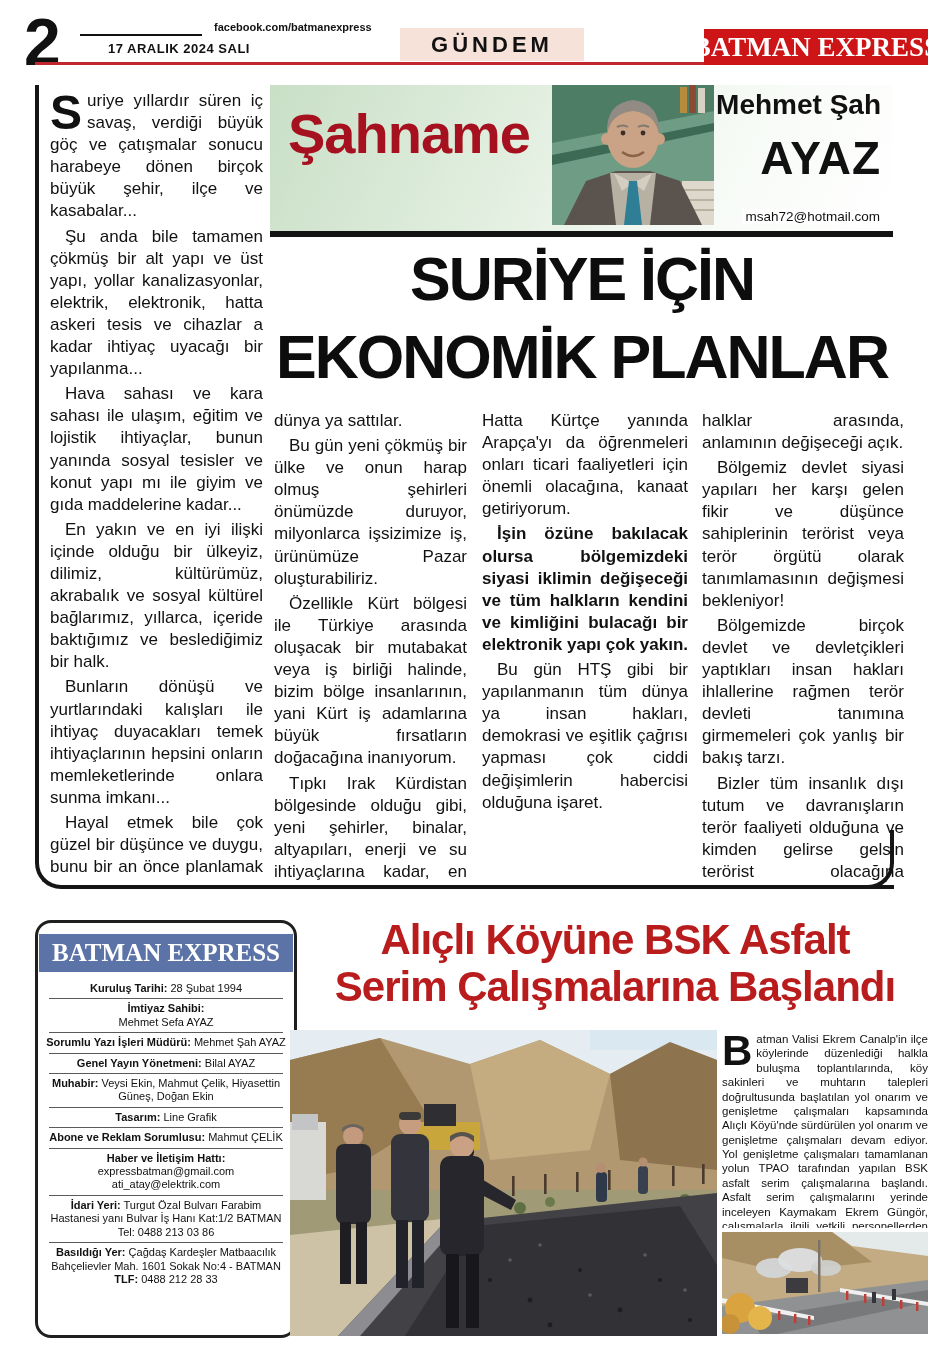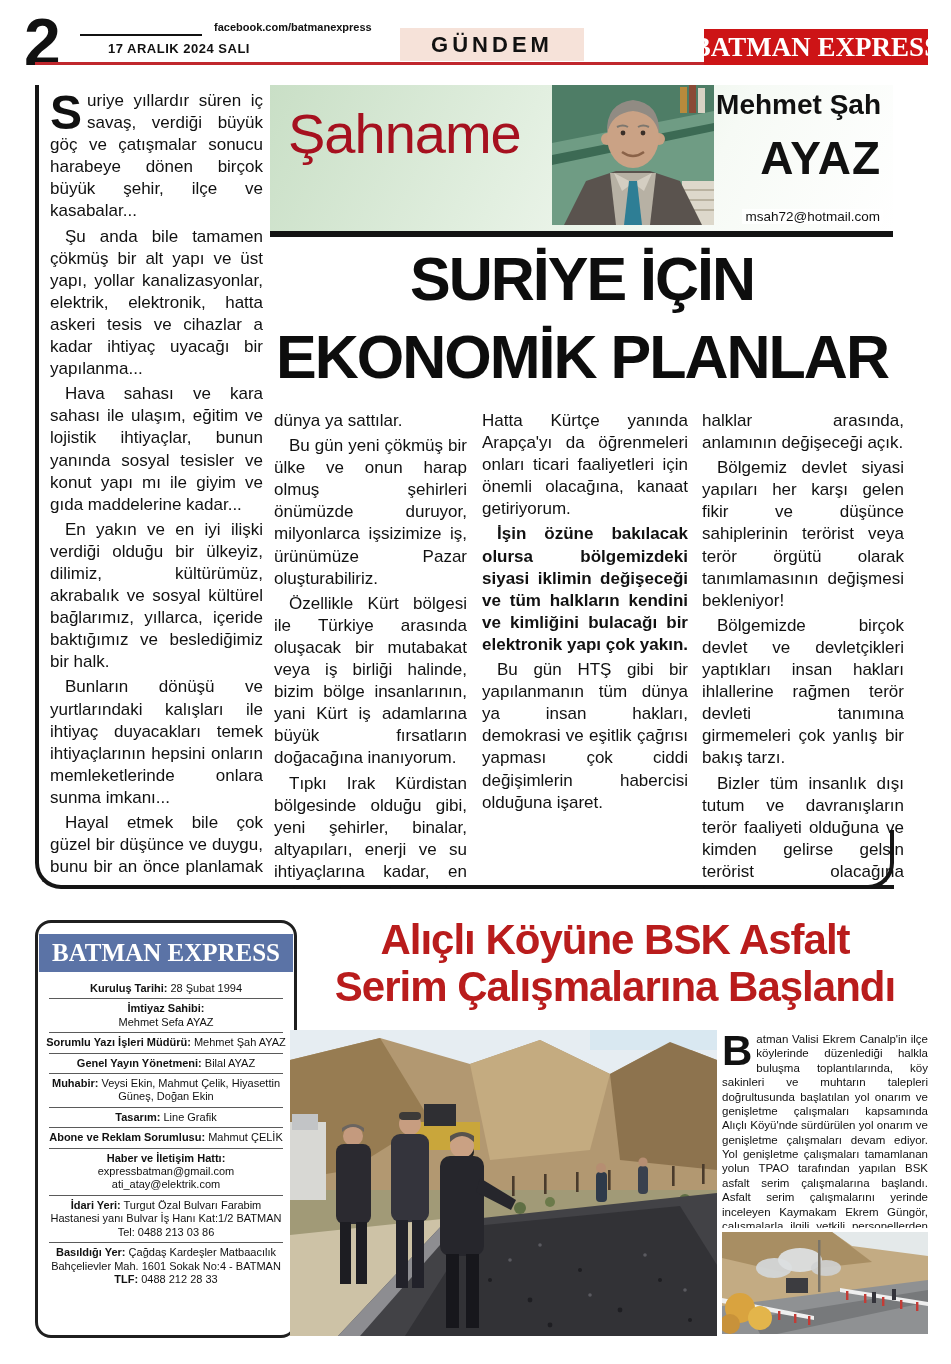--- a/index.html
+++ b/index.html
@@ -28,21 +28,21 @@
     border-left:4px solid #151515;border-bottom:4px solid #151515;
     border-bottom-left-radius:26px;}
   .frame-right-curve{left:856px;top:830px;width:34px;height:55px;
     border-right:4px solid #151515;border-bottom:4px solid #151515;
     border-bottom-right-radius:26px;}
 
   
   .col-header{left:270px;top:85px;width:623px;height:146px;
     background:linear-gradient(115deg,#c9dfc6 0%,#e2efe0 40%,#f6faf5 70%,#ffffff 100%);
     border-bottom:6px solid #131313;}
-  .col-title{position:absolute;left:18px;top:16px;font-size:56px;font-weight:400;
+  .col-title{position:absolute;left:18px;top:16px;font-size:56px;font-weight:700;
     color:#a6111f;letter-spacing:-1px;}
   .portrait{position:absolute;left:282px;top:0;width:162px;height:140px;}
   .author{position:absolute;right:12px;top:6px;text-align:right;line-height:1;}
   .author .first{font-size:28px;font-weight:800;display:block;margin-bottom:16px;}
   .author .last{font-size:46px;font-weight:700;display:block;letter-spacing:1px;}
   .author-email{position:absolute;right:10px;bottom:7px;font-size:13.5px;
     background:rgba(255,255,255,.85);padding:0 3px;}
 
   
   .headline{left:272px;top:240px;width:620px;text-align:center;
@@ -139,21 +139,21 @@
 
 <div class="abs headline">
   <div>SURİYE İÇİN</div>
   <div>EKONOMİK PLANLAR</div>
 </div>
 
 <div class="abs body-col col1">
   <p class="first"><span class="dropcap">S</span><span>uriye yıllardır süren iç savaş, verdiği büyük göç ve çatışmalar sonucu harabeye dönen birçok büyük şehir, ilçe ve kasabalar...</span></p>
   <p>Şu anda bile tamamen çökmüş bir alt yapı ve üst yapı, yollar kanalizasyonlar, elektrik, elektronik, hatta askeri tesis ve cihazlar a kadar ihtiyaç uyacağı bir yapılanma...</p>
   <p>Hava sahası ve kara sahası ile ulaşım, eğitim ve lojistik ihtiyaçlar, bunun yanında sosyal tesisler ve konut yapı mı ile giyim ve gıda maddelerine kadar...</p>
-  <p>En yakın ve en iyi ilişki verdiği olduğu bir ülkeyiz, dilimiz, kültürümüz, akrabalık ve sosyal kültürel bağlarımız, yıllarca, içeride baktığımız ve beslediğimiz bir halk.</p>
+  <p>En yakın ve en iyi ilişki içinde olduğu bir ülkeyiz, dilimiz, kültürümüz, akrabalık ve sosyal kültürel bağlarımız, yıllarca, içeride baktığımız ve beslediğimiz bir halk.</p>
   <p>Bunların dönüşü ve yurtlarındaki kalışları ile ihtiyaç duyacakları temek ihtiyaçlarının hepsini onların memleketlerinde onlara sunma imkanı...</p>
   <p>Hayal etmek bile çok güzel bir düşünce ve duygu, bunu bir an önce planlamak ve organize etmek bizim siyasi iradeye ve iktidara düşmektedir.</p>
 
 </div>
 
 <div class="abs body-col col2">
   <p class="first">dünya ya sattılar.</p>
   <p>Bu gün yeni çökmüş bir ülke ve onun harap olmuş şehirleri önümüzde duruyor, milyonlarca işsizimize iş, ürünümüze Pazar oluşturabiliriz.</p>
   <p>Özellikle Kürt bölgesi ile Türkiye arasında oluşacak bir mutabakat veya iş birliği halinde, bizim bölge insanlarının, yani Kürt iş adamlarına büyük fırsatların doğacağına inanıyorum.</p>
   <p>Tıpkı Irak Kürdistan bölgesinde olduğu gibi, yeni şehirler, binalar, altyapıları, enerji ve su ihtiyaçlarına kadar, en yakın komşuları olan Türkiye'nin Kürt bölgesinden nasıl karşılandıysa...</p>

